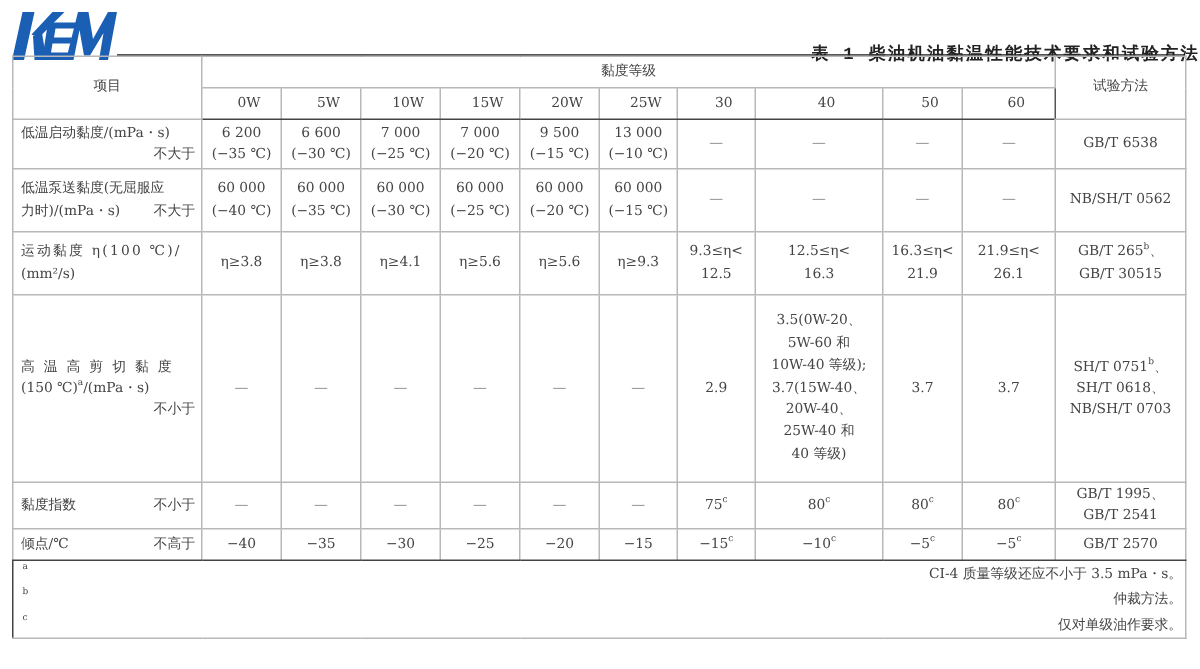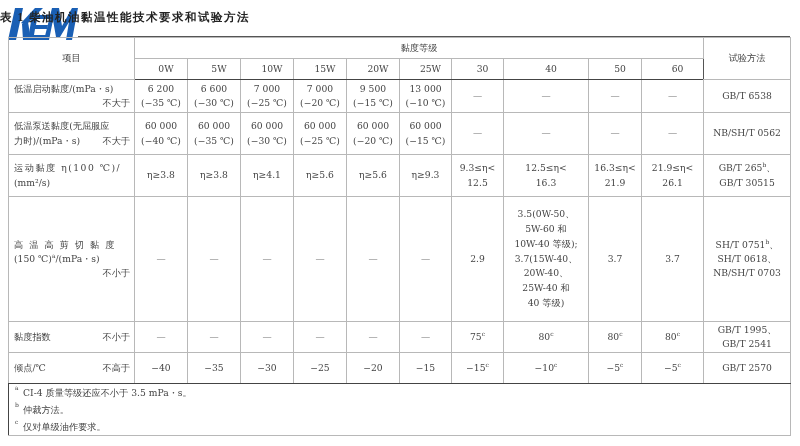--- a/index.html
+++ b/index.html
@@ -1,38 +1,38 @@
 <!DOCTYPE html>
 <html><head>
 <meta charset="utf-8">
 <style>
   html, body { margin:0; padding:0; background:#ffffff; }
   body { width:800px; height:446px; position:relative; overflow:hidden;
          font-family:"DejaVu Serif", "Liberation Serif", serif; color:#333; }
   .logo { position:absolute; left:6px; top:4px; width:72px; height:40px; }
   .logo svg { display:block; }
-  .title { position:absolute; left:0; width:800px; top:10px; text-align:left;
-           font-family:Liberation Serif, serif;
+  .title { position:absolute; left:0; width:800px; top:28px; text-align:right;
+           font-family:Liberation Mono, monospace;
            font-size:11.5px; font-weight:bold; color:#222; letter-spacing:1.5px; }
   .logo-underline { position:absolute; left:78px; top:36px; width:712px; height:1.5px; background:#555; }
   table.spec { position:absolute; left:8px; top:37px; border-collapse:collapse;
                table-layout:fixed; width:782px; font-size:9.2px; color:#444; }
   table.spec td, table.spec th { border:1px solid #b8b8b8; padding:0 2px; text-align:center;
                vertical-align:middle; font-weight:normal; line-height:1.55; }
   table.spec { border:1.5px solid #444; }
   table.spec tr.hdr-bottom > * { border-bottom:1.5px solid #444;padding-left:12px; }
   table.spec td.method, table.spec th.method { border-left:1.5px solid #555; }
   table.spec tr.last-data > * { border-bottom:1.5px solid #444; }
   .item { text-align:left !important; padding-left:5px !important; padding-right:4px !important; }
   .item .r { display:block; text-align:right; }
   .item .row { display:flex; justify-content:space-between; }
   .dash { color:#888; }
   sup { font-size:6px; vertical-align:super; line-height:0; }
   .foot { text-align:left !important; padding-left:14px !important; line-height:1.85 !important; }
-  .foot div { position:relative; }
+  .foot div { position:relative;text-align:right; }
   .foot sup { position:absolute; left:-8px; top:4px; }
   .spread { letter-spacing:3px; }
 </style>
 </head>
 <body>
 
 <div class="logo">
   <svg width="72" height="40" viewBox="0 0 72 40">
     <g fill="#1a5fb4">
 
@@ -199,21 +199,21 @@
       <span class="r">不小于</span>
     </td>
     <td class="dash">—</td>
     <td class="dash">—</td>
     <td class="dash">—</td>
     <td class="dash">—</td>
     <td class="dash">—</td>
     <td class="dash">—</td>
     <td>2.9</td>
     <td style="line-height:1.6">
-      <div>3.5(0W-50、</div>
+      <div>3.5(0W-20、</div>
       <div>5W-60 和</div>
       <div>10W-40 等级);</div>
       <div>3.7(15W-40、</div>
       <div>20W-40、</div>
       <div>25W-40 和</div>
       <div>40 等级)</div>
     </td>
     <td>3.7</td>
     <td>3.7</td>
     <td class="method">
@@ -239,21 +239,21 @@
     <td><span>75</span><sup>c</sup></td>
     <td><span>80</span><sup>c</sup></td>
     <td><span>80</span><sup>c</sup></td>
     <td><span>80</span><sup>c</sup></td>
     <td class="method">
       <div>GB/T 1995、</div>
       <div>GB/T 2541</div>
     </td>
   </tr>
 
-  <tr style="height:31px" class="last-data">
+  <tr style="height:21px" class="last-data">
     <td class="item">
       <div class="row">
             <span>倾点/℃</span>
             <span>不高于</span>
           </div>
     </td>
     <td>−40</td>
     <td>−35</td>
     <td>−30</td>
     <td>−25</td>

